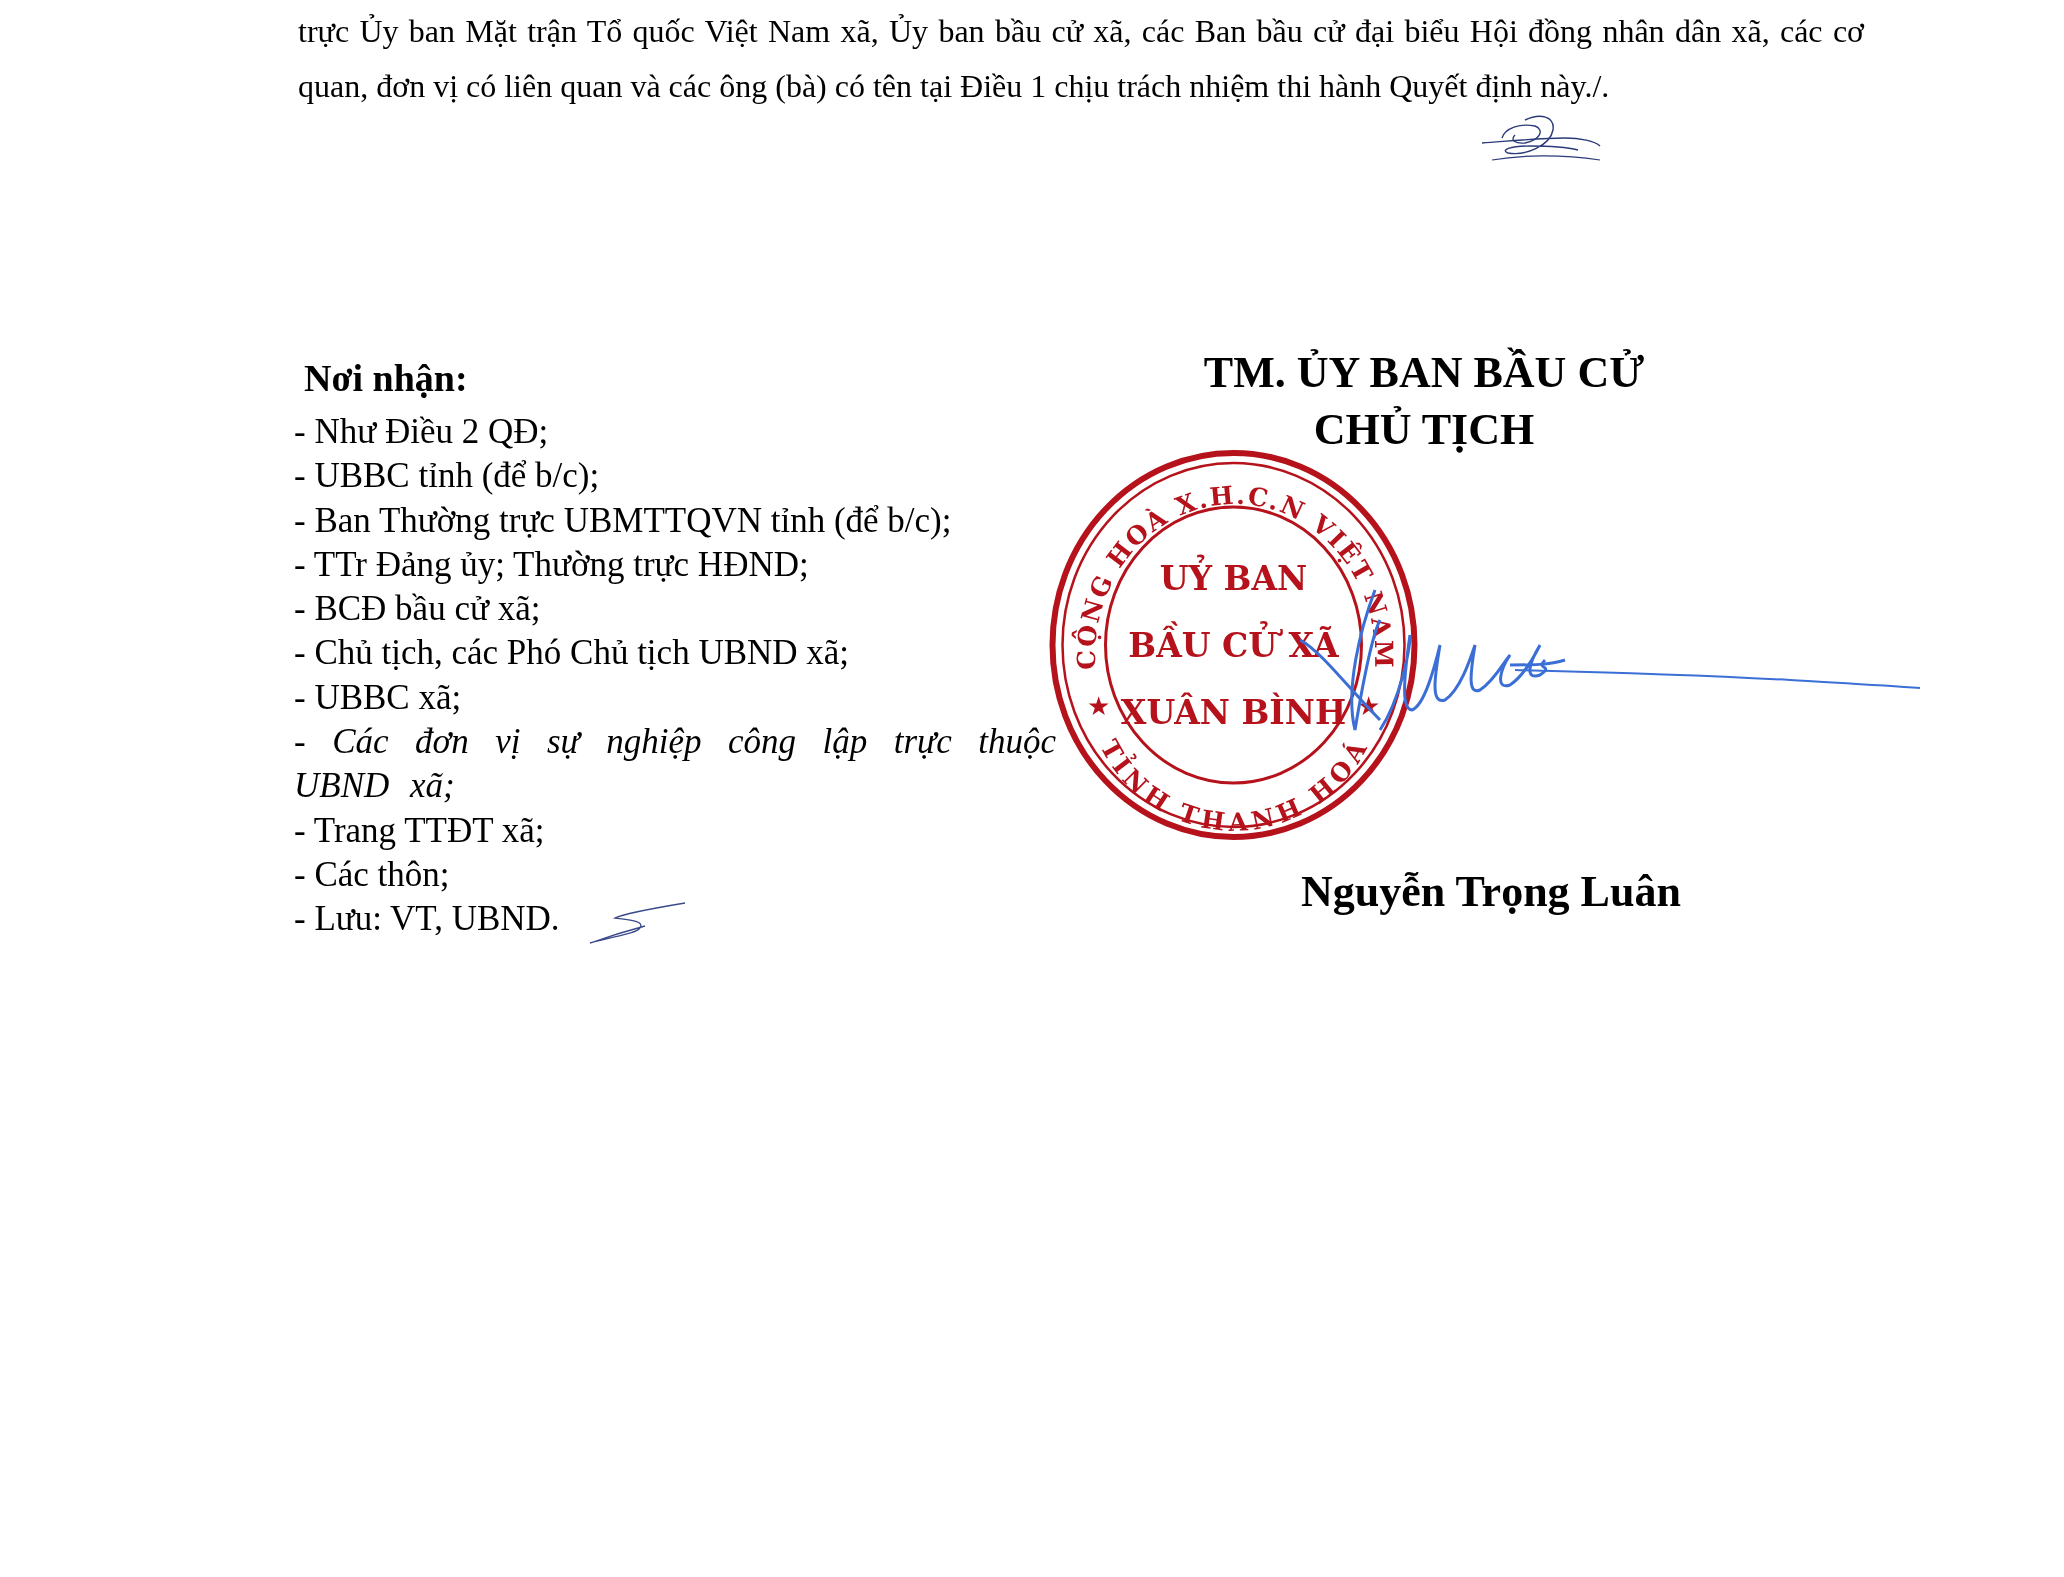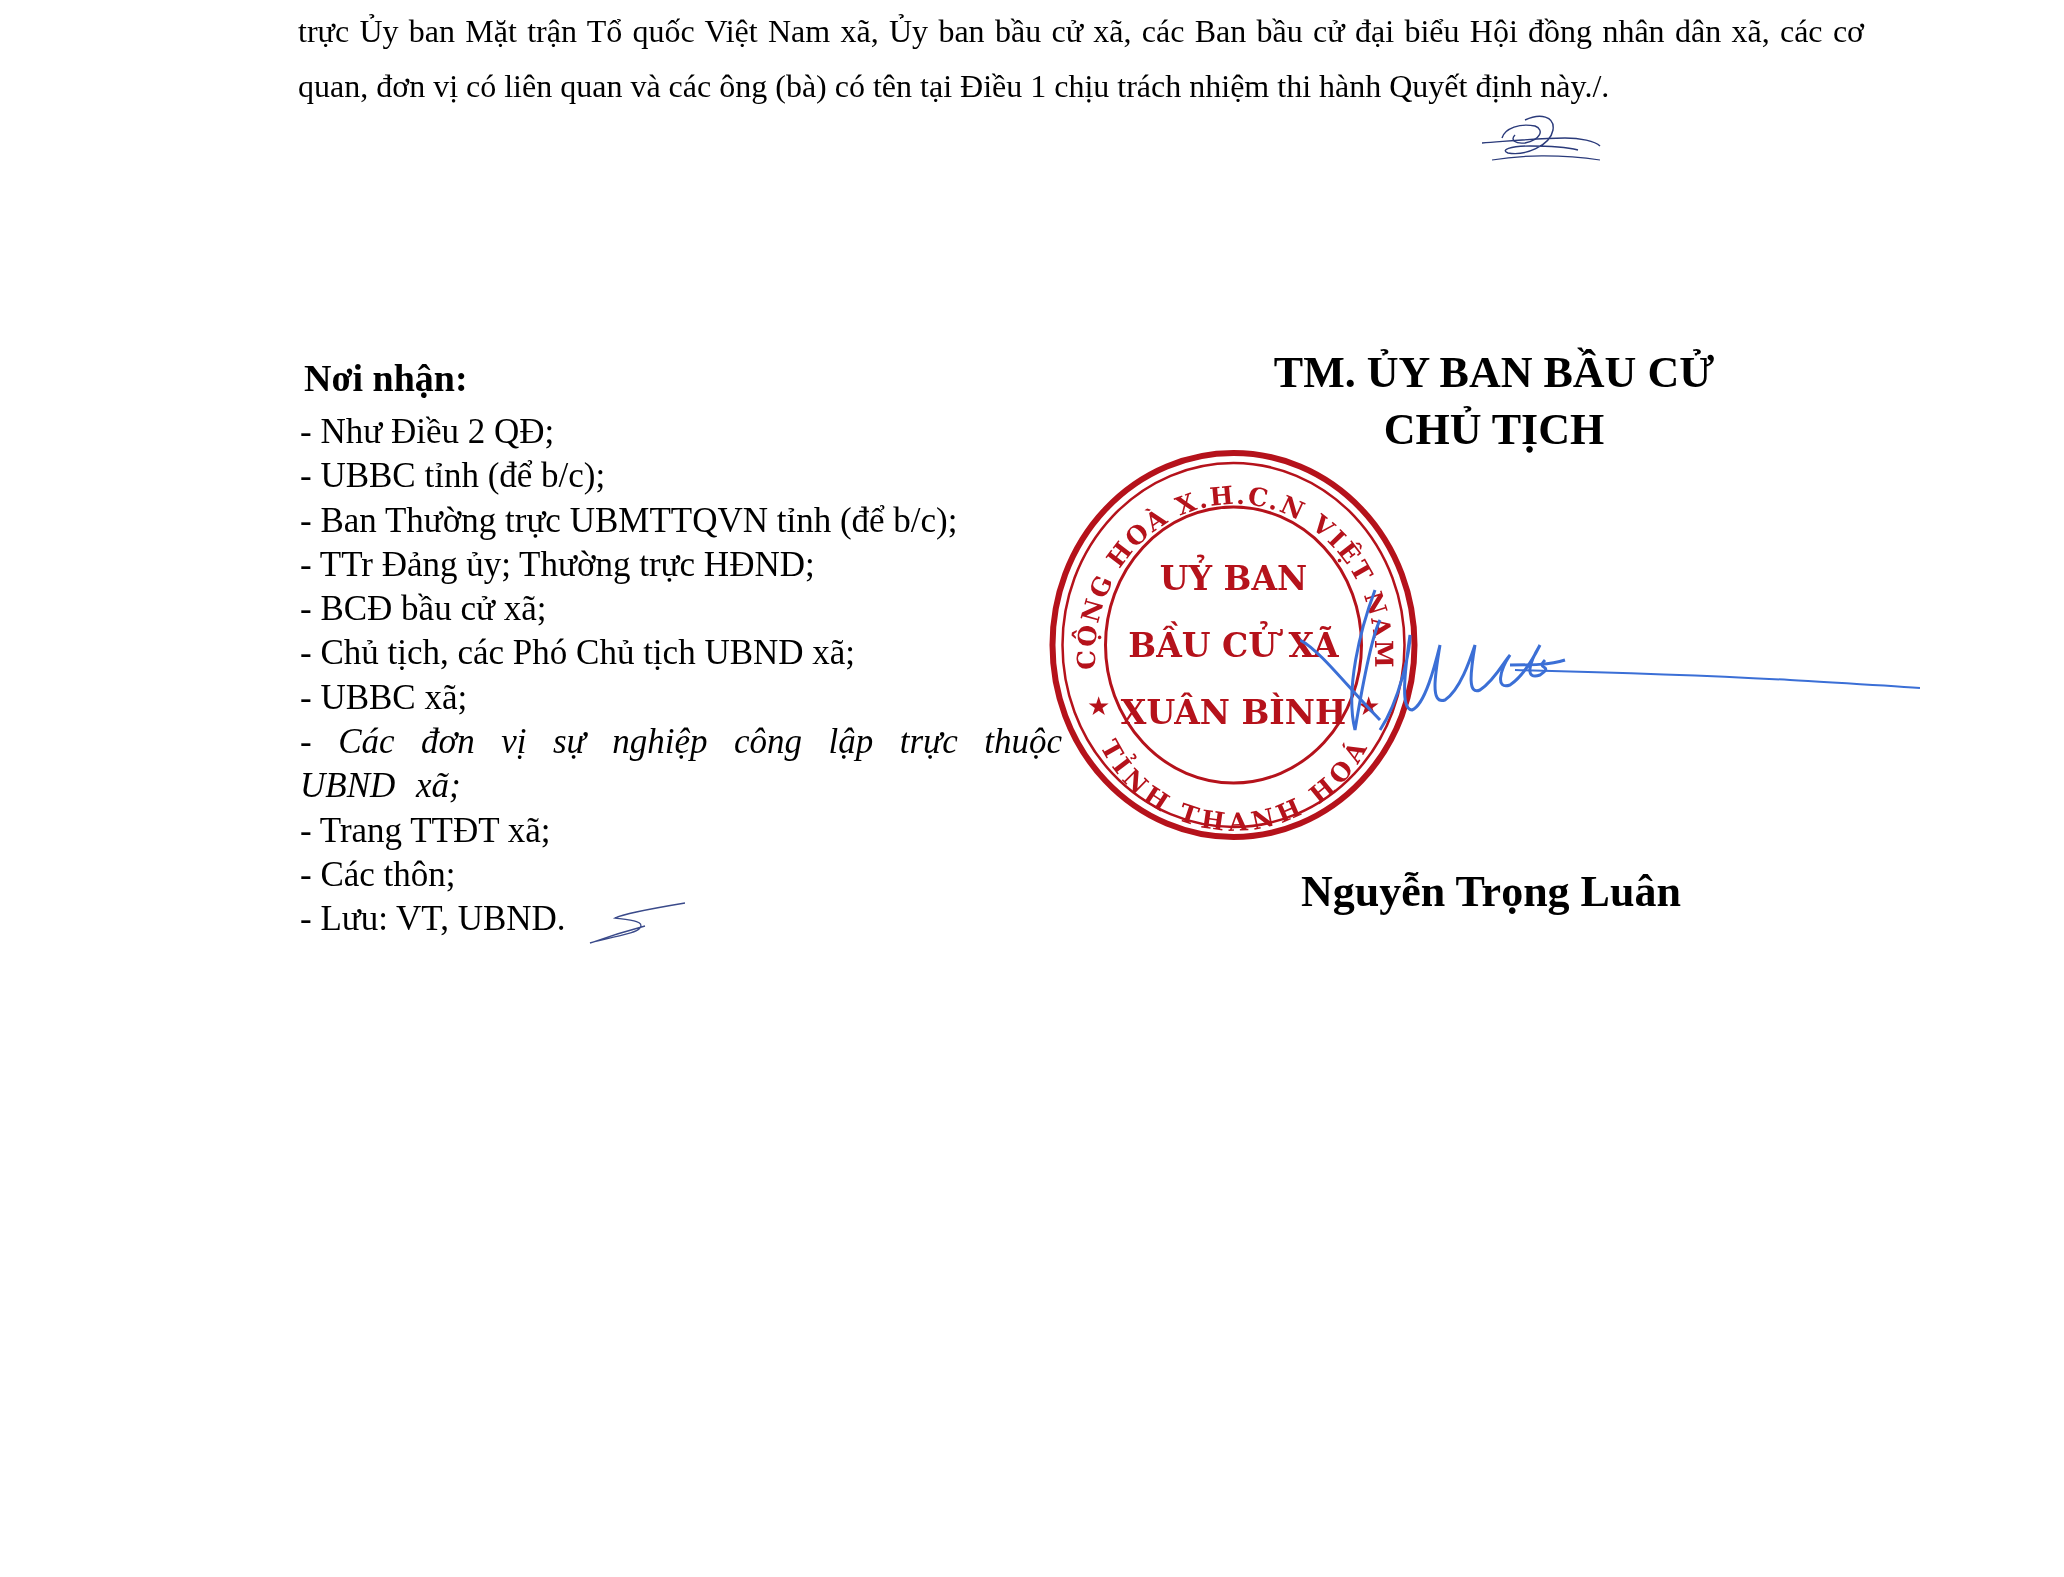--- a/index.html
+++ b/index.html
@@ -33,36 +33,36 @@
     width: 770px;
   }
   .recipients-title {
     font-size: 38px;
     font-weight: bold;
     line-height: 44px;
     margin: 10px;
   }
   .recipients-list {
     list-style: none;
-    margin: 6px;
+    margin: 0;
     padding: 0;
     font-size: 35px;
     line-height: 44.3px;
   }
   .recipients-list li {
     text-align: justify;
     text-align-last: left;
   }
   .recipients-list li.justified {
     word-spacing: 12px;
     font-style: italic;
   }
   .sign-block {
     position: absolute;
-    left: 1184px;
+    left: 1114px;
     top: 344px;
     width: 620px;
     text-align: center;
   }
   .sign-title {
     font-size: 44px;
     font-weight: bold;
     line-height: 57px;
     margin: 0;
   }

